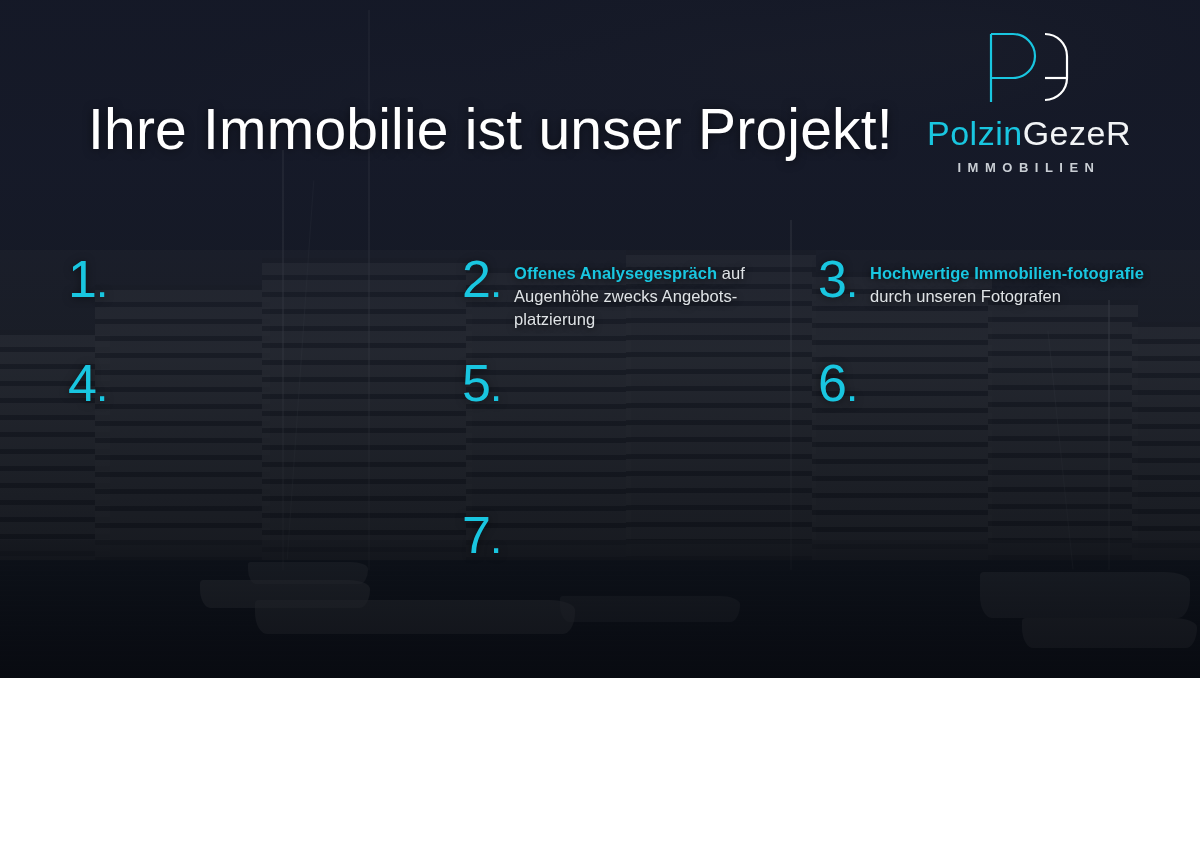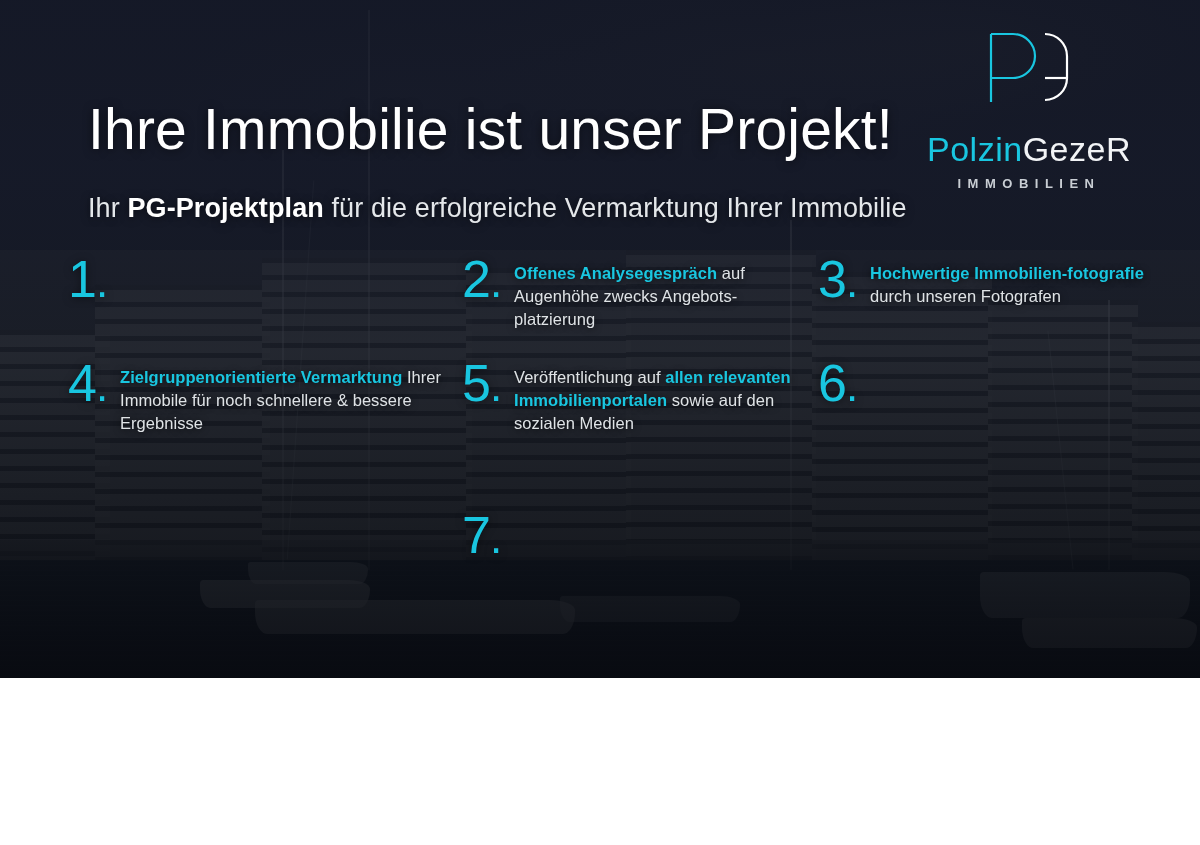--- a/index.html
+++ b/index.html
@@ -92,21 +92,21 @@
   .s4 { left:68px;  top:104px; width:380px; }
   .s5 { left:462px; top:104px; width:350px; }
   .s6 { left:818px; top:104px; width:360px; }
   .s7 { left:462px; top:256px; width:350px; }
 
   
   .logo { position:absolute; text-align:center; }
   .logo .mark { margin:0 auto; }
   .logo .wordmark {
     font-size:34px; font-weight:300; letter-spacing:.5px; line-height:1.05;
-    margin-top:20px; white-space:nowrap;
+    margin-top:4px; white-space:nowrap;
   }
   .logo .wordmark .a { color:#19c6e0; }
   .logo .sub {
     font-size:13px; letter-spacing:6.5px; margin-top:8px; font-weight:700;
   }
 
   .logo-top { left:884px; top:30px; width:290px; }
   .logo-top .wordmark .b { color:#f2f4f6; }
   .logo-top .sub { color:#c9ced4; }
 
@@ -151,46 +151,43 @@
       <div class="boat" style="left:255px; top:600px; width:320px; height:34px;"></div>
       <div class="boat" style="left:560px; top:596px; width:180px; height:26px; opacity:.38;"></div>
       <div class="boat" style="left:980px; top:572px; width:210px; height:46px; opacity:.45;"></div>
       <div class="boat" style="left:1022px;top:618px; width:175px; height:30px;"></div>
 
       <div class="veil"></div>
     </div>
 
     <div class="headline">Ihre Immobilie ist unser Projekt!</div>
 
-    <div class="subline"><span>Ihr </span><b>PG-Projektplan</b><span> für die erfolgreiche Vermarktung Ihrer Immobilie</span></div>
 
     <div class="steps">
 
       <div class="step s1">
         <div class="num"><span>1</span><span class="dot">.</span></div>
       </div>
 
       <div class="step s2">
         <div class="num"><span>2</span><span class="dot">.</span></div>
         <div class="txt"><b>Offenes Analysegespräch</b><span> auf Augenhöhe zwecks Angebots-platzierung</span></div>
       </div>
 
       <div class="step s3">
         <div class="num"><span>3</span><span class="dot">.</span></div>
         <div class="txt"><b>Hochwertige Immobilien-fotografie</b><span> durch unseren Fotografen</span></div>
       </div>
 
       <div class="step s4">
         <div class="num"><span>4</span><span class="dot">.</span></div>
-        <div class="txt"><b>Zielgruppenorientierte Vermarktung</b><span> Ihrer Immobile für noch schnellere &amp; bessere Ergebnisse</span></div>
       </div>
 
       <div class="step s5">
         <div class="num"><span>5</span><span class="dot">.</span></div>
-        <div class="txt"><span>Veröffentlichung auf </span><b>allen relevanten Immobilienportalen</b><span> sowie auf den sozialen Medien</span></div>
       </div>
 
       <div class="step s6">
         <div class="num"><span>6</span><span class="dot">.</span></div>
       </div>
 
       <div class="step s7">
         <div class="num"><span>7</span><span class="dot">.</span></div>
       </div>
 

